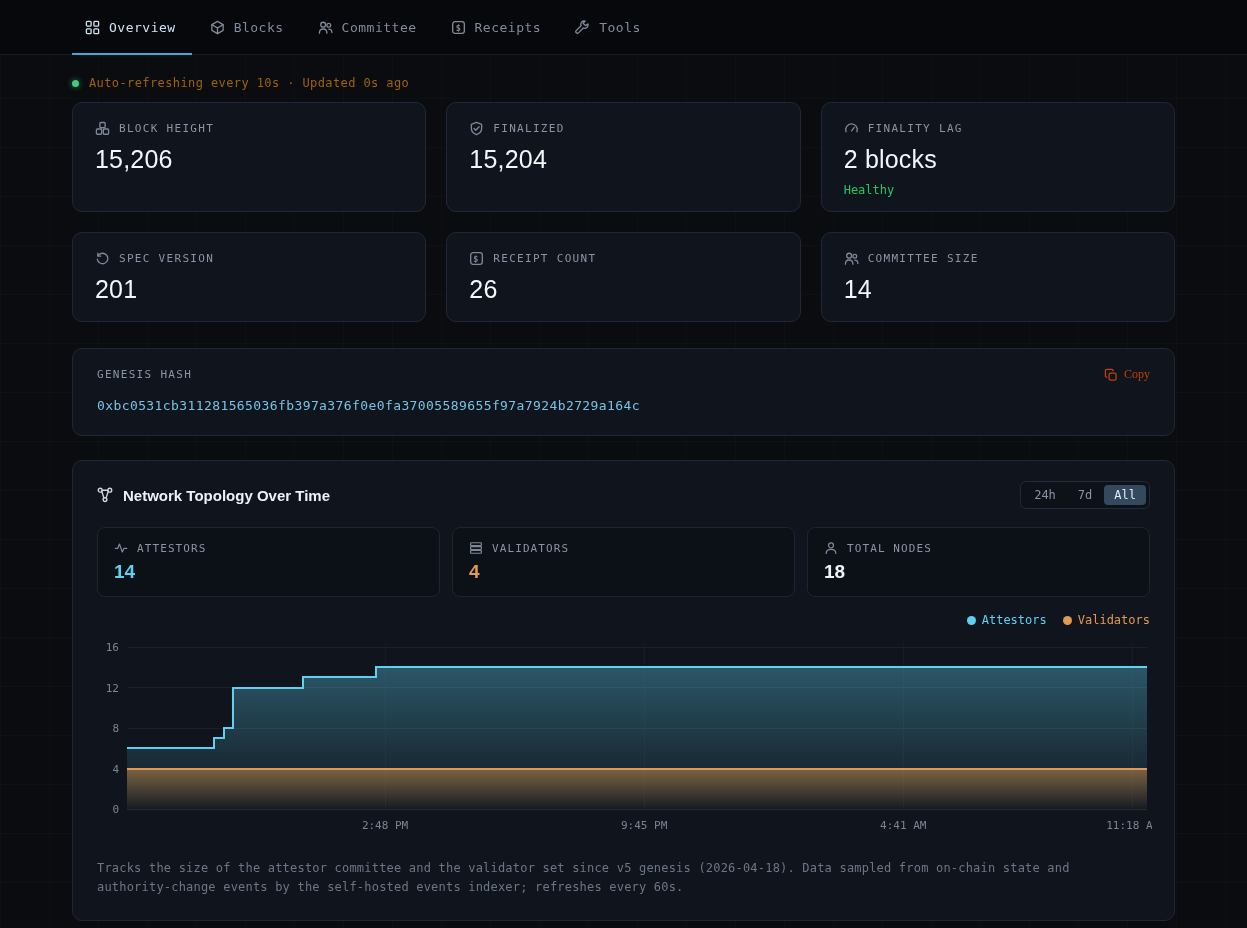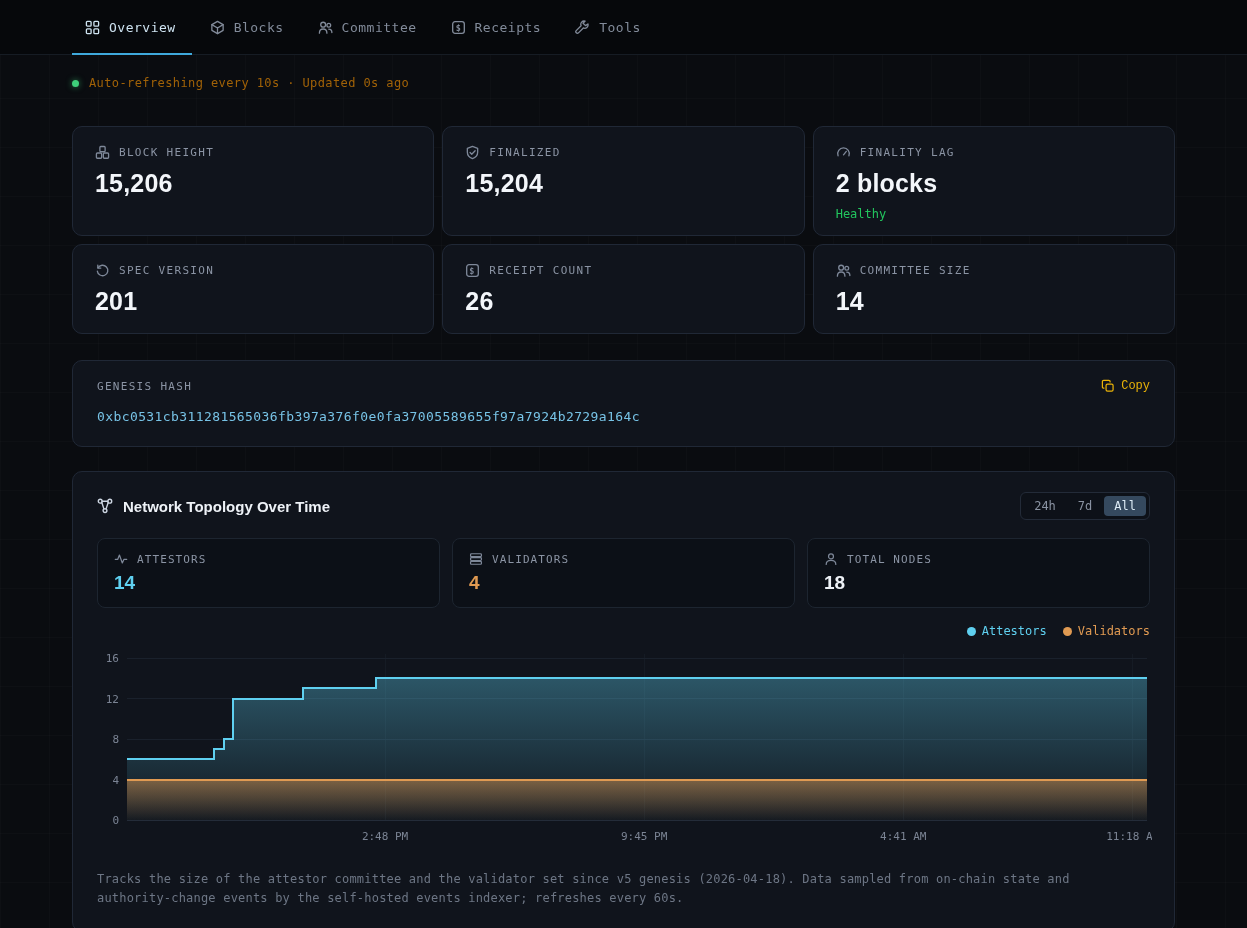--- a/index.html
+++ b/index.html
@@ -25,32 +25,32 @@
 
   
   .status-row{padding:21px 72px 0;display:flex;align-items:center;gap:10px;font-size:12px;color:#a16207;letter-spacing:0.4px}
   .status-dot{width:7px;height:7px;border-radius:50%;background:#3ecf7a;box-shadow:0 0 6px rgba(62,207,122,.6)}
 
   .container{padding:0 72px}
 
   .card{background:#10141c;border:1px solid #202836;border-radius:10px;box-sizing:border-box}
 
   
-  .stats-grid{margin-top:36px;display:grid;grid-template-columns:repeat(3,1fr);grid-template-rows:110px 90px;gap:8px}
+  .stats-grid{margin-top:12px;display:grid;grid-template-columns:repeat(3,1fr);grid-template-rows:110px 90px;gap:20px}
   .stat-card{padding:18px 22px}
   .stat-head{display:flex;align-items:center;gap:9px;font-size:11px;letter-spacing:1.3px;color:#8b94a4}
   .stat-head .icon{color:#7e8899}
-  .stat-value{margin-top:9px;font-family:"Liberation Sans",sans-serif;font-weight:bold;font-size:25px;color:#f3f6fa;letter-spacing:0.2px}
+  .stat-value{margin-top:9px;font-family:"Liberation Sans",sans-serif;font-weight:normal;font-size:25px;color:#f3f6fa;letter-spacing:0.2px}
   .stat-sub{margin-top:9px;font-size:12px;color:#22c55e}
 
   
   .genesis-card{margin-top:26px;padding:18px 24px 22px}
   .genesis-top{display:flex;justify-content:space-between;align-items:center}
   .genesis-label{font-size:11px;letter-spacing:1.3px;color:#8b94a4}
-  .copy-btn{display:flex;align-items:center;gap:6px;font-size:12px;color:#eab308;cursor:pointer;background:none;border:none;font-family:Liberation Mono, monospace;padding:0}
+  .copy-btn{display:flex;align-items:center;gap:6px;font-size:12px;color:#c2410c;cursor:pointer;background:none;border:none;font-family:Liberation Serif, serif;padding:0}
   .genesis-hash{margin-top:16px;font-size:13px;color:#77c3e6;letter-spacing:0.4px}
 
   
   .topology-card{margin-top:24px;padding:20px 24px 24px}
   .topo-head{display:flex;justify-content:space-between;align-items:center}
   .topo-title{display:flex;align-items:center;gap:10px;font-family:"Liberation Sans",sans-serif;font-weight:bold;font-size:15px;color:#eef2f7}
   .topo-title .icon{color:#cdd6e2}
   .range-group{display:flex;align-items:flex-start;background:#0d1118;border:1px solid #232b38;border-radius:6px;padding:3px;gap:2px}
   .range-btn{font-size:12px;color:#8a93a2;padding:3px 10px;border-radius:4px;cursor:pointer;background:none;border:none;font-family:inherit}
   .range-btn.active{background:#35495e;color:#ddecf6}

